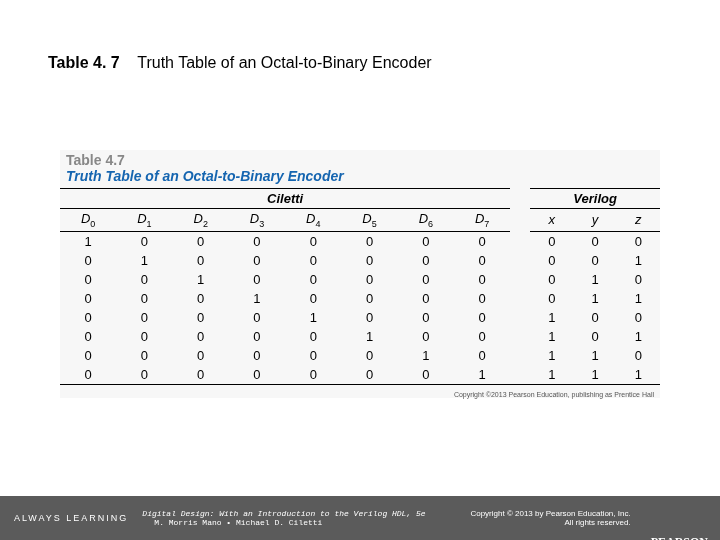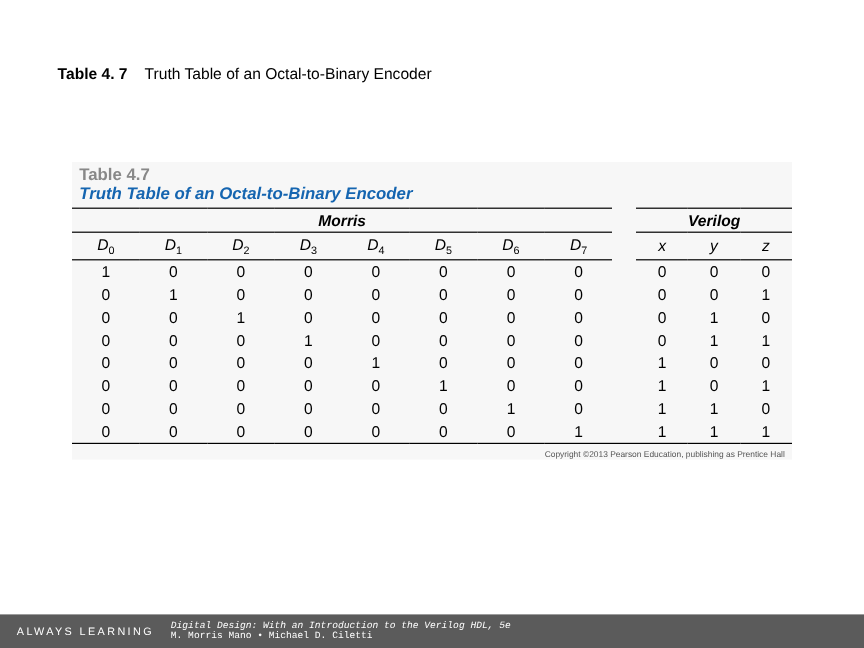--- a/index.html
+++ b/index.html
@@ -1,34 +1,34 @@
 <!DOCTYPE html>
 <html><head>
 <meta charset="utf-8">
 <style>
   * { margin: 0; padding: 0; box-sizing: border-box; }
   html, body { width: 720px; height: 540px; font-family: Arial, Helvetica, sans-serif; background: #fff; color: #000; }
   .slide { width: 720px; height: 540px; position: relative; }
-  .header-caption { position: absolute; left: 48px; top: 54px; font-size: 13px; }
+  .header-caption { position: absolute; left: 48px; top: 54px; font-size: 16px; }
   .header-caption .tlabel { font-weight: bold; }
-  .table-card { position: absolute; left: 60px; top: 135px; width: 600px; background: #f7f7f7; }
+  .table-card { position: absolute; left: 60px; top: 150px; width: 600px; background: #f7f7f7; }
   .tbl-title-num { font-size: 14px; color: #888; font-weight: 600; padding: 2px 6px 0 6px; }
   .tbl-title-text { font-size: 14px; color: #1565b0; font-style: italic; font-weight: 600; padding: 0 6px 4px 6px; }
   table.truth { width: 100%; border-collapse: collapse; font-size: 13px; }
   table.truth th, table.truth td { text-align: center; padding: 2px 4px; }
   .sect-row th { border-top: 1.5px solid #000; border-bottom: 1px solid #000; font-weight: bold; font-style: italic; }
   .sect-gap { width: 20px; }
   .head-row th { border-bottom: 1.5px solid #000; font-weight: normal; font-style: italic; }
   .head-row th sub { font-size: 9px; font-style: normal; }
   .body-last td { border-bottom: 1.5px solid #000; }
   .tbl-copy { font-size: 7px; color: #555; text-align: right; padding: 6px 6px 0 0; }
-  .footer { position: absolute; left: 0; bottom: 0; width: 720px; height: 28px; background: #5b5b5b; color: #fff; display: flex; align-items: center; font-size: 8px; }
+  .footer { position: absolute; left: 0; bottom: 0; width: 720px; height: 44px; background: #5b5b5b; color: #fff; display: flex; align-items: center; font-size: 8px; }
   .footer .al { text-transform: uppercase; letter-spacing: 2px; font-size: 9px; padding: 0 14px; font-weight: 300; }
   .footer .book { flex: 1; font-style: italic; font-family: Liberation Mono, monospace; }
-  .footer .book .authors { font-style: normal; }
+  .footer .book .authors { font-style: normal; margin-left: 12px; }
   .footer .copy { text-align: right; padding-right: 8px; }
   .footer .logo { font-weight: bold; font-size: 12px; padding: 0 12px; font-family: Georgia, serif; margin-top: 48px; }
 </style>
 </head>
 <body>
 
 <div class="slide">
 
   <div class="header-caption">
     <span class="tlabel">Table 4. 7</span>
@@ -36,21 +36,21 @@
     <span>Truth Table of an Octal-to-Binary Encoder</span>
   </div>
 
   <div class="table-card">
     <div class="tbl-title-num">Table 4.7</div>
     <div class="tbl-title-text">Truth Table of an Octal-to-Binary Encoder</div>
 
     <table class="truth">
       <thead>
         <tr class="sect-row">
-          <th colspan="8">Morris</th>
+          <th colspan="8">Ciletti</th>
           <th class="sect-gap" style="border:none"></th>
           <th colspan="3">Verilog</th>
         </tr>
         <tr class="head-row">
           <th><span>D</span><sub>0</sub></th>
           <th><span>D</span><sub>1</sub></th>
           <th><span>D</span><sub>2</sub></th>
           <th><span>D</span><sub>3</sub></th>
           <th><span>D</span><sub>4</sub></th>
           <th><span>D</span><sub>5</sub></th>
@@ -179,16 +179,20 @@
     </table>
     <div class="tbl-copy">Copyright ©2013 Pearson Education, publishing as Prentice Hall</div>
   </div>
 
   <div class="footer">
     <div class="al">ALWAYS LEARNING</div>
     <div class="book">
       <span>Digital Design: With an Introduction to the Verilog HDL</span><span>, 5e</span><br>
       <span class="authors">M. Morris Mano • Michael D. Ciletti</span>
     </div>
+    <div class="copy">
+      <span>Copyright © 2013 by Pearson Education, Inc.</span><br>
+      <span>All rights reserved.</span>
+    </div>
     <div class="logo">PEARSON</div>
   </div>
 
 </div>
 
 </body></html>

